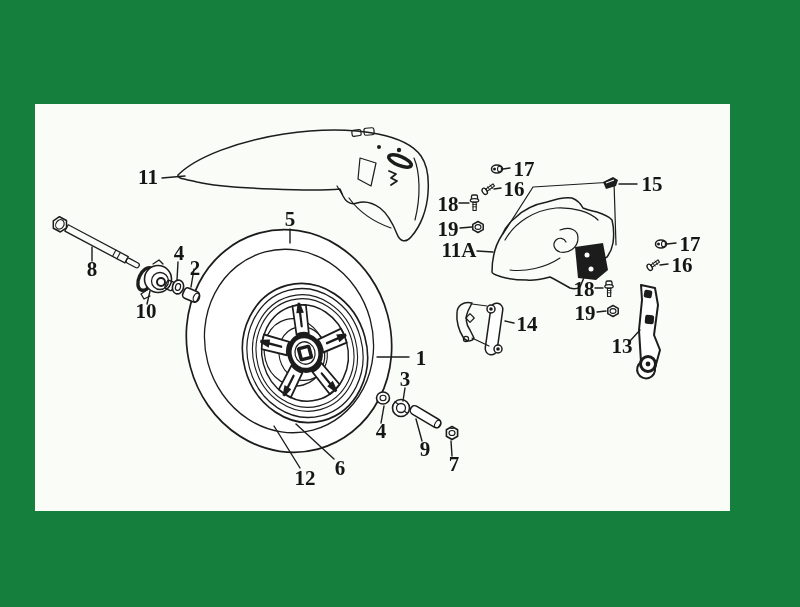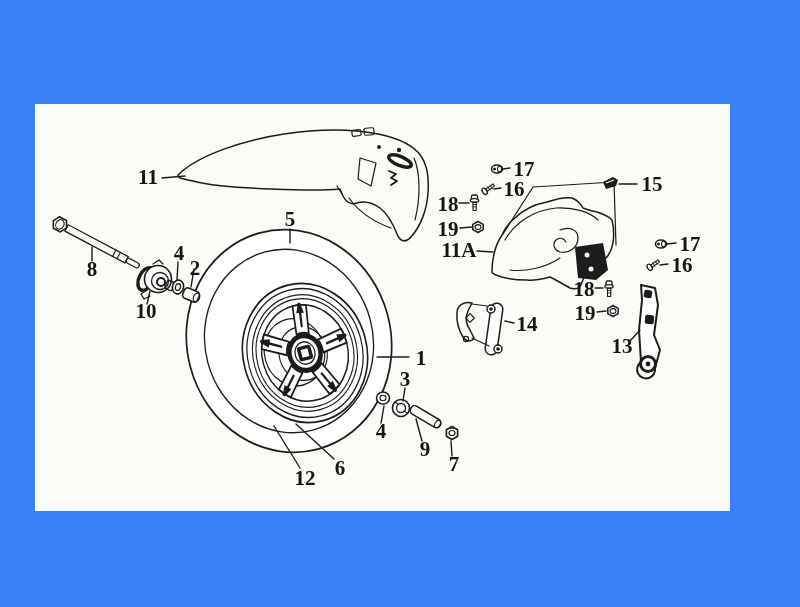--- a/index.html
+++ b/index.html
@@ -1,16 +1,16 @@
 <!DOCTYPE html>
 <html><head>
 <meta charset="utf-8">
 <style>
   html,body{margin:0;padding:0;background:#ffffff;}
-  .stage{position:relative;width:800px;height:607px;background:#3b82f6;overflow:hidden;
+  .stage{position:relative;width:800px;height:607px;background:#15803d;overflow:hidden;
          font-family:"Liberation Serif", serif;}
   svg{display:block}
   .lbl{font-family:"Liberation Serif", serif;font-weight:bold;font-size:21px;fill:#151515;}
   .ink{stroke:#1c1c1c;fill:none;stroke-linecap:round;stroke-linejoin:round;}
 </style>
 </head>
 <body>
 
 <div class="stage">
 <svg width="800" height="607" viewBox="0 0 800 607">

